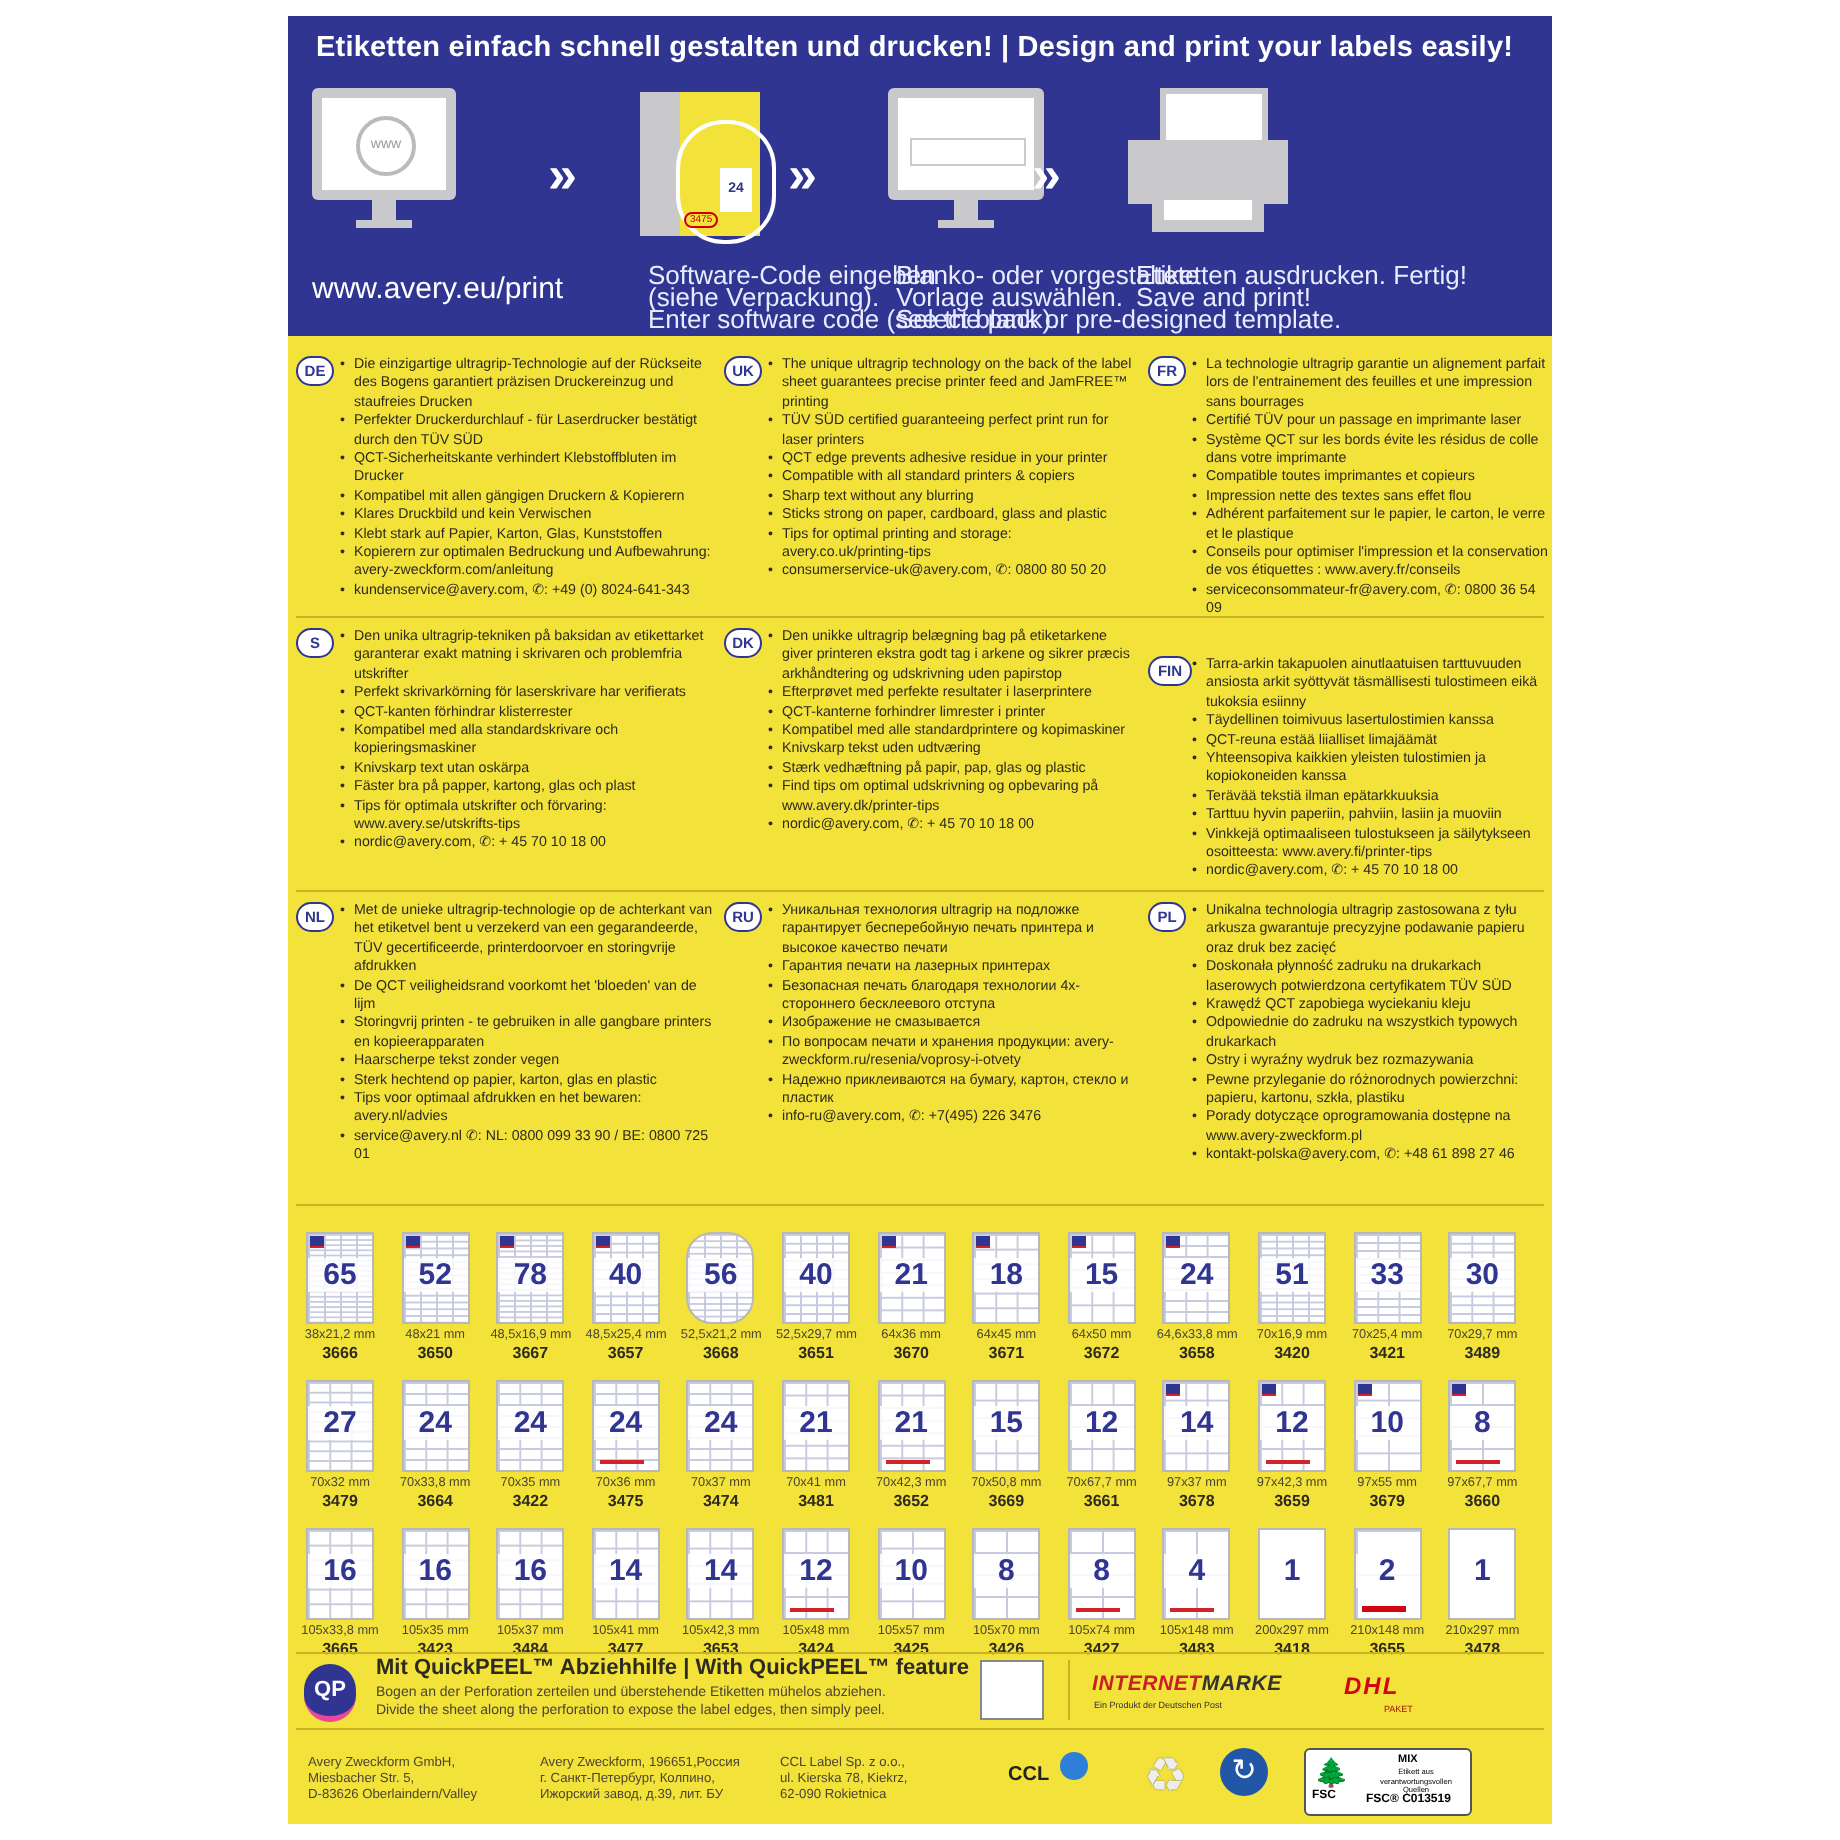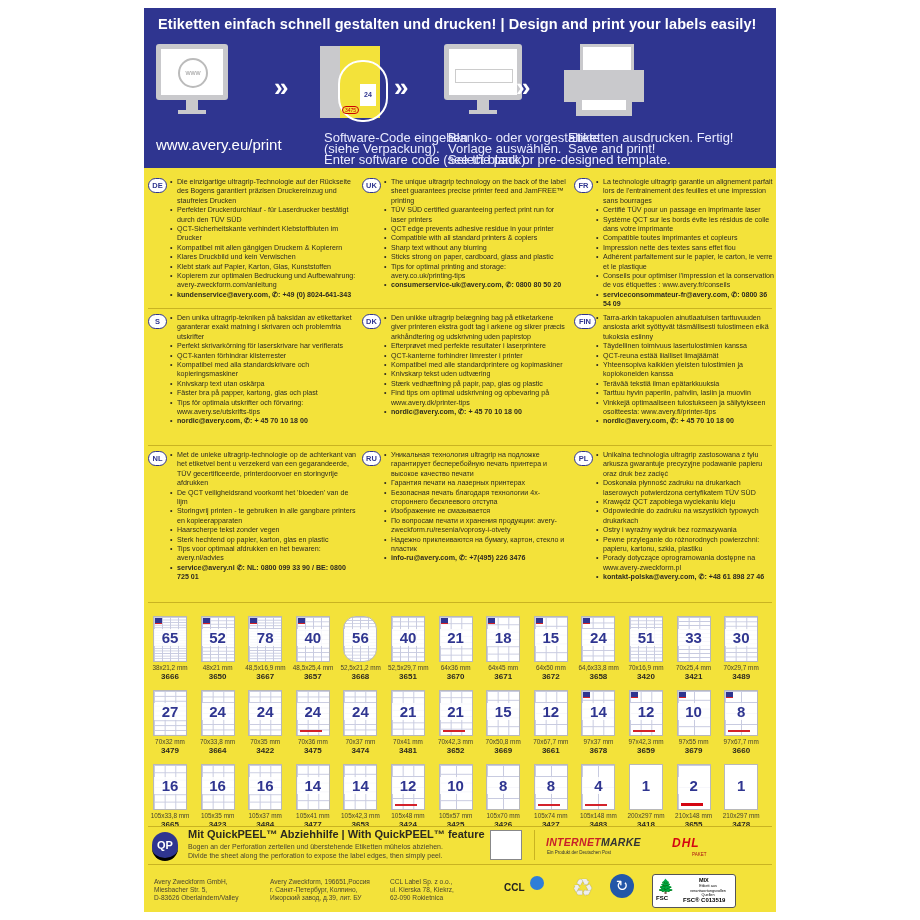--- a/index.html
+++ b/index.html
@@ -14,35 +14,35 @@
   .monitor{position:absolute;left:0;top:0;width:72px;height:56px;background:#c9c9cc;border-radius:3px;}
   .monitor .scr{position:absolute;left:5px;top:5px;width:62px;height:46px;background:#fff;}
   .monitor-stand{position:absolute;left:30px;top:56px;width:12px;height:10px;background:#c9c9cc;}
   .monitor-base{position:absolute;left:22px;top:66px;width:28px;height:4px;background:#c9c9cc;}
 
   .lang{position:absolute;font-size:7.1px;line-height:9.4px;color:#2d2a20;}
   .lang .badge{position:absolute;left:0;top:0;width:17px;height:13px;border:1.3px solid #2f3590;border-radius:8px;background:#fff;color:#2f3590;font-weight:bold;font-size:7.5px;text-align:center;line-height:13px;}
   .lang ul{margin:0;padding:0 0 0 22px;list-style:none;}
   .lang li{position:relative;padding-left:7px;}
   .lang li:before{content:"•";position:absolute;left:0;top:0;}
-  .lang li.contact{font-weight:bold;}
+  .lang li.contact{font-weight:normal;}
   .hr{position:absolute;left:4px;width:624px;height:1px;background:#c9b322;}
 
   .labels{position:absolute;left:0;top:600px;}
   .tile{position:absolute;width:40px;text-align:center;}
   .tile .pg{position:relative;margin:0 auto;width:32px;height:44px;background:#fff;border:1px solid #b8b8b8;
             background-image:linear-gradient(#c8cbe0 1px,transparent 1px),linear-gradient(90deg,#c8cbe0 1px,transparent 1px);}
   .tile .num{position:absolute;left:0;right:0;top:12px;font-size:15px;font-weight:bold;color:#2f3590;background:rgba(255,255,255,0.85);line-height:17px;}
   .tile .qp{position:absolute;left:1px;top:1px;width:7px;height:5px;background:#2f3590;border-bottom:1px solid #d3222a;}
   .tile .im{position:absolute;left:3px;bottom:3px;width:22px;height:2px;background:#d3222a;}
   .tile .dim{font-size:6.4px;color:#4a4530;white-space:nowrap;margin-top:2px;line-height:8px;}
   .tile .code{font-size:8px;font-weight:bold;color:#2d2a20;line-height:9px;}
 
   .qp-row{position:absolute;left:0;top:818px;width:632px;height:38px;}
-  .qp-logo{position:absolute;left:8px;top:6px;width:26px;height:26px;border-radius:13px;background:#2f3590;color:#fff;font-weight:bold;font-size:11px;text-align:center;line-height:26px;border-bottom:3px solid #000000;}
+  .qp-logo{position:absolute;left:8px;top:6px;width:26px;height:26px;border-radius:13px;background:#2f3590;color:#fff;font-weight:bold;font-size:11px;text-align:center;line-height:26px;border-bottom:3px solid #ec4899;}
   .qp-title{position:absolute;left:44px;top:2px;font-size:11px;font-weight:bold;color:#2d2a20;white-space:nowrap;}
   .qp-text{position:absolute;left:44px;top:16px;font-size:7px;line-height:9px;color:#4a4530;white-space:nowrap;}
   .qp-pic{position:absolute;left:346px;top:4px;width:30px;height:28px;background:#fff;border:1px solid #888;}
   .imarke{position:absolute;left:402px;top:10px;font-size:10.5px;font-weight:bold;font-style:italic;color:#c8202a;letter-spacing:0.3px;}
   .imarke b{color:#333;}
   .imarke-sub{position:absolute;left:403px;top:24px;font-size:4.5px;color:#333;}
   .dhl{position:absolute;left:528px;top:10px;font-size:12px;font-weight:bold;font-style:italic;color:#d40511;letter-spacing:1px;}
   .dhl-sub{position:absolute;left:548px;top:26px;font-size:4.5px;color:#a11;}
 
   .footer{position:absolute;left:0;top:858px;width:632px;height:46px;}
@@ -183,21 +183,21 @@
       <li>Den unikke ultragrip belægning bag på etiketarkene giver printeren ekstra godt tag i arkene og sikrer præcis arkhåndtering og udskrivning uden papirstop</li>
         <li>Efterprøvet med perfekte resultater i laserprintere</li>
         <li>QCT-kanterne forhindrer limrester i printer</li>
       <li>Kompatibel med alle standardprintere og kopimaskiner</li>
         <li>Knivskarp tekst uden udtværing</li>
         <li>Stærk vedhæftning på papir, pap, glas og plastic</li>
       <li>Find tips om optimal udskrivning og opbevaring på www.avery.dk/printer-tips</li>
         <li class="contact">nordic@avery.com, ✆: + 45 70 10 18 00</li>
     </ul>
   </div>
-  <div class="lang" style="left:430px;top:306px;width:200px;">
+  <div class="lang" style="left:430px;top:320px;width:200px;">
     <div class="badge" style="width:20px;">FIN</div>
     <ul>
       <li>Tarra-arkin takapuolen ainutlaatuisen tarttuvuuden ansiosta arkit syöttyvät täsmällisesti tulostimeen eikä tukoksia esiinny</li>
         <li>Täydellinen toimivuus lasertulostimien kanssa</li>
         <li>QCT-reuna estää liialliset limajäämät</li>
       <li>Yhteensopiva kaikkien yleisten tulostimien ja kopiokoneiden kanssa</li>
         <li>Terävää tekstiä ilman epätarkkuuksia</li>
         <li>Tarttuu hyvin paperiin, pahviin, lasiin ja muoviin</li>
       <li>Vinkkejä optimaaliseen tulostukseen ja säilytykseen osoitteesta: www.avery.fi/printer-tips</li>
         <li class="contact">nordic@avery.com, ✆: + 45 70 10 18 00</li>

